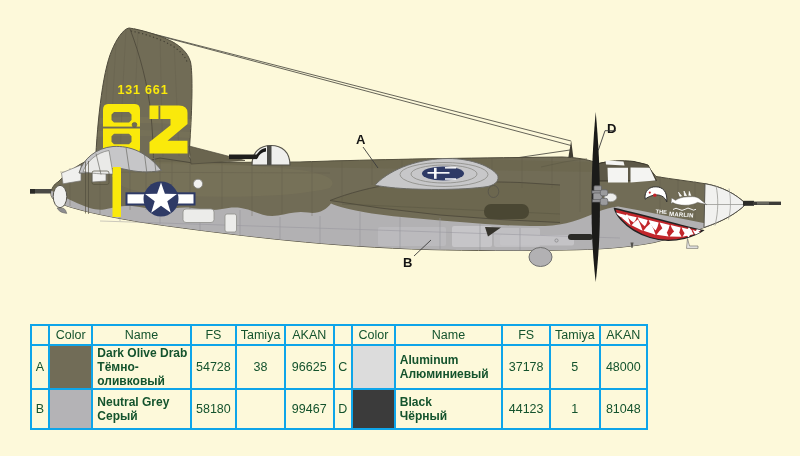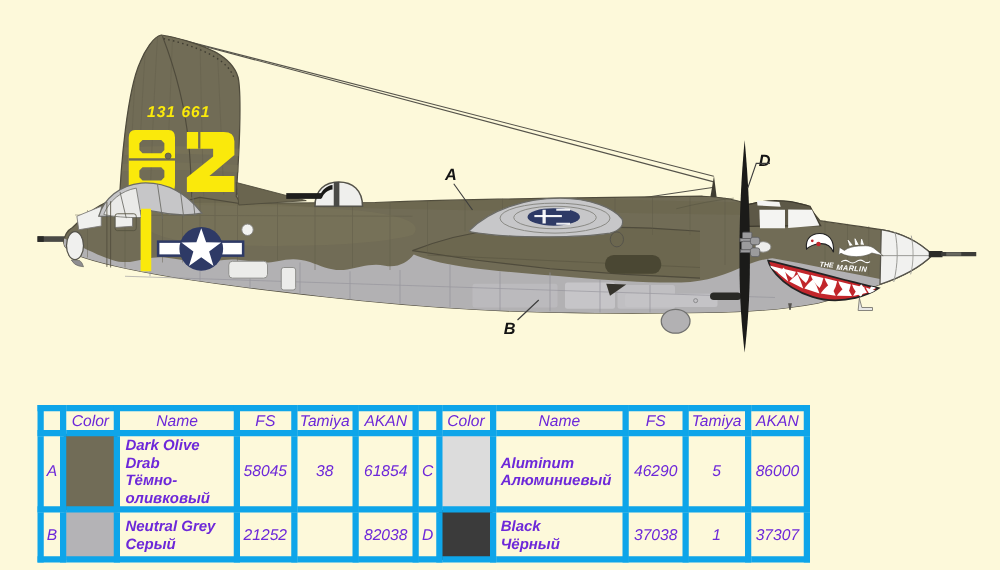--- a/index.html
+++ b/index.html
@@ -1,20 +1,20 @@
 <!DOCTYPE html>
 <html><head>
 <meta charset="utf-8">
 <style>
 html,body{margin:0;padding:0;background:#FDF9DA;width:800px;height:456px;overflow:hidden;}
 *{box-sizing:border-box;}
-#page{position:relative;width:648px;height:456px;font-family:"Liberation Sans",sans-serif;font-style:italic;}
+#page{position:relative;width:648px;height:456px;font-family:"Liberation Sans",sans-serif;}
 svg{position:absolute;left:0;top:0;}
 table{border-collapse:collapse;position:absolute;left:30px;top:324px;table-layout:fixed;}
-td{border:5px solid #0ea5e9;padding:0;font-family:"Liberation Sans",sans-serif;font-size:12.5px;color:#6d28d9;text-align:center;vertical-align:middle;}
+td{border:2px solid #0ea5e9;padding:0;font-family:"Liberation Sans",sans-serif;font-size:12.5px;color:#14532d;text-align:center;vertical-align:middle;}
 td.name{text-align:left;padding-left:4px;font-weight:bold;font-size:12px;line-height:14px;}
 </style>
 </head>
 <body>
 <div id="page">
 <svg width="800" height="456" viewBox="0 0 800 456">
 
 <rect x="0" y="0" width="800" height="456" fill="#FDF9DA"></rect>
 
 <g stroke="#55534a" stroke-width="0.9" fill="none">
@@ -313,40 +313,40 @@
           <td style="text-align:center">Name</td>
           <td>FS</td>
           <td>Tamiya</td>
           <td>AKAN</td>
 </tr>
 
 <tr style="height:40px">
 <td>A</td>
           <td style="background:#716C57"></td>
           <td class="name">Dark Olive Drab<br>Тёмно-оливковый</td>
-          <td>58045</td>
+          <td>54728</td>
           <td>38</td>
-          <td>61854</td>
+          <td>96625</td>
 <td>C</td>
           <td style="background:#DCDCDC"></td>
           <td class="name">Aluminum<br>Алюминиевый</td>
-          <td>46290</td>
+          <td>37178</td>
           <td>5</td>
-          <td>86000</td>
+          <td>48000</td>
 </tr>
 
 <tr style="height:40px">
 <td>B</td>
           <td style="background:#B4B3B6"></td>
           <td class="name">Neutral Grey<br>Серый</td>
-          <td>21252</td>
+          <td>58180</td>
           <td></td>
-          <td>82038</td>
+          <td>99467</td>
 <td>D</td>
           <td style="background:#3B3B3B"></td>
           <td class="name">Black<br>Чёрный</td>
-          <td>37038</td>
+          <td>44123</td>
           <td>1</td>
-          <td>37307</td>
+          <td>81048</td>
 </tr>
 </tbody>
     </table>
 </div>
 
 </body></html>

